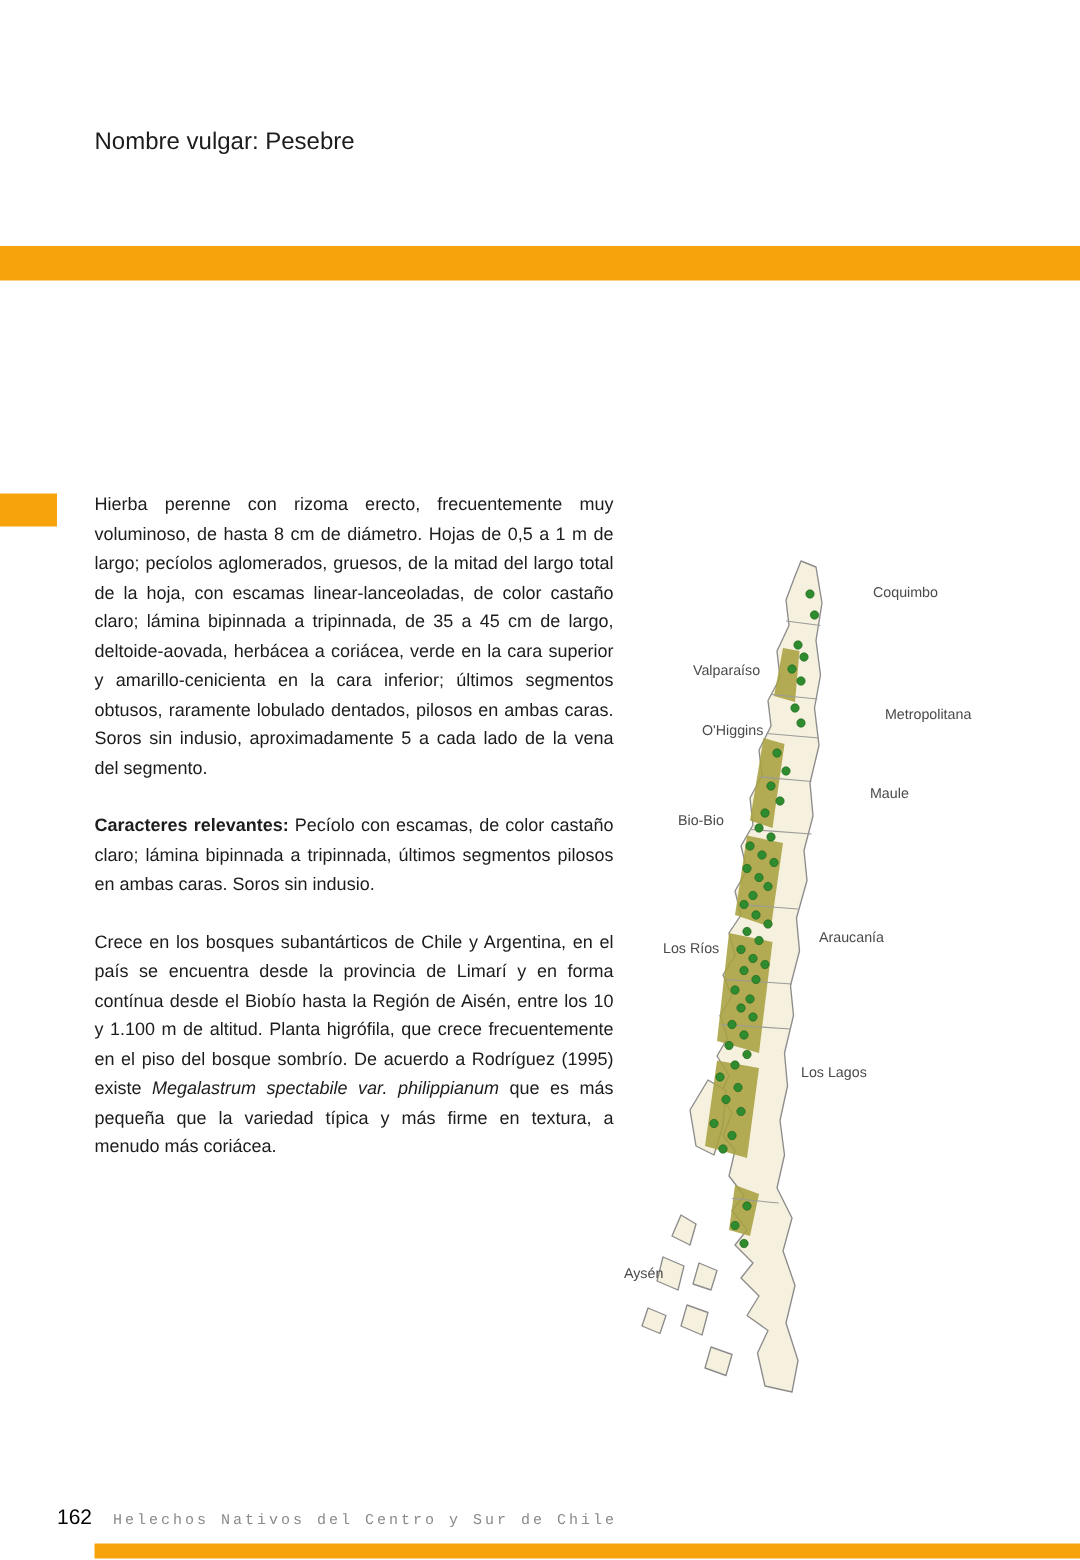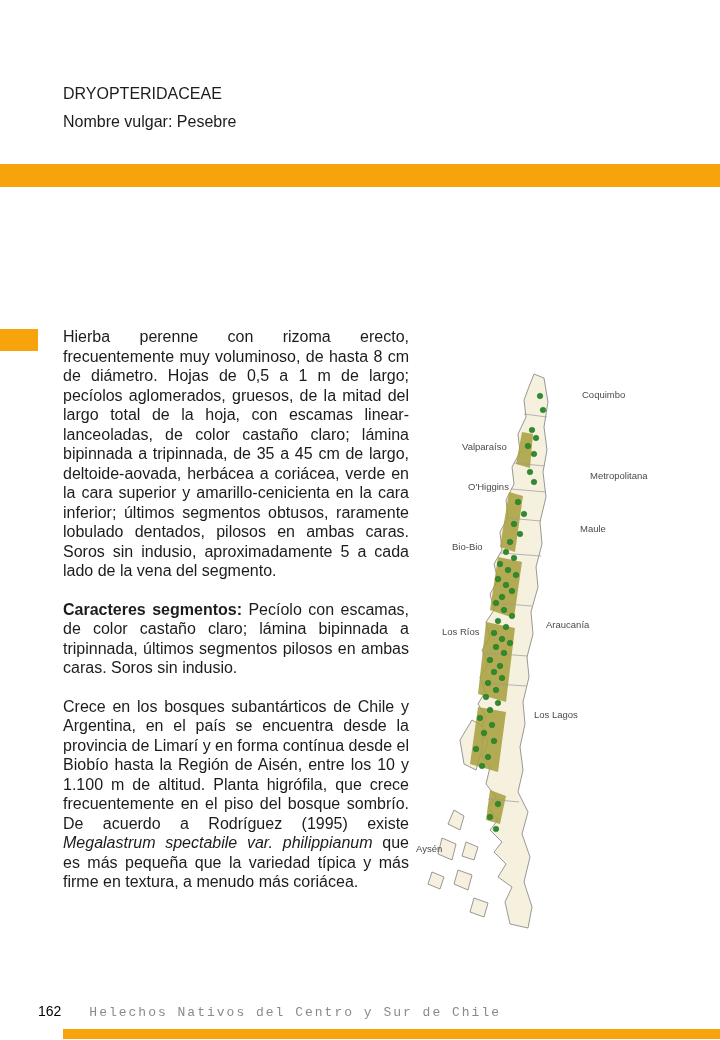--- a/index.html
+++ b/index.html
@@ -11,55 +11,54 @@
   .title-block{position:absolute;left:63px;top:76px;width:620px;}
   .title{font-size:25px;font-weight:bold;margin:0;line-height:1.1;letter-spacing:-0.2px;}
   .title .species{font-style:italic;}
   .family{font-size:16px;margin-top:9px;}
   .common{font-size:16px;margin-top:10px;}
   .band-top{position:absolute;left:0;top:164px;width:720px;height:23px;background:var(--accent);}
   .left-mark{position:absolute;left:0;top:329px;width:38px;height:22px;background:var(--accent);}
   
   .text-col{
     position:absolute;left:63px;top:327px;width:346px;
-    font-size:16px;line-height:19.5px;text-align:justify;
+    font-size:12px;line-height:19.5px;text-align:justify;
   }
   .text-col p{margin:0 0 19px 0;}
   .b{font-weight:bold;}
   .i{font-style:italic;}
   
   .map-wrap{position:absolute;left:410px;top:372px;width:300px;height:560px;text-align:right;}
   .land{fill:var(--map-land);stroke:var(--map-border);stroke-width:0.9;stroke-linejoin:round;}
   .dist{fill:var(--map-dist);opacity:0.88;}
   .region-line{stroke:#9a9a9a;stroke-width:0.7;fill:none;}
   .map-label{font-family:"Liberation Sans",sans-serif;font-size:9.5px;fill:#4a4a4a;}
   .dot{fill:var(--map-dot);stroke:#1d621d;stroke-width:0.4;}
   
   .footer{position:absolute;left:38px;top:1003px;width:640px;display:flex;align-items:baseline;}
   .page-num{font-size:14px;color:#000000;}
   .series{
     font-family:"Liberation Mono","DejaVu Sans Mono",monospace;
-    font-size:13px;color:#8a8a8a;letter-spacing:2px;margin-left:28px;text-align:center;
+    font-size:10px;color:#8a8a8a;letter-spacing:2px;margin-left:14px;text-align:center;
   }
   .band-bottom{position:absolute;left:63px;top:1029px;width:657px;height:10px;background:var(--accent);}
 </style>
 </head>
 <body>
 
 <div class="title-block">
-  <div class="family">DRYOPTERIDACEAE</div>
   <div class="common">Nombre vulgar: Pesebre</div>
 </div>
 
 <div class="band-top"></div>
 <div class="left-mark"></div>
 
 <div class="text-col">
   <p>Hierba perenne con rizoma erecto, frecuentemente muy voluminoso, de hasta 8 cm de diámetro. Hojas de 0,5 a 1 m de largo; pecíolos aglomerados, gruesos, de la mitad del largo total de la hoja, con escamas linear-lanceoladas, de color castaño claro; lámina bipinnada a tripinnada, de 35 a 45 cm de largo, deltoide-aovada, herbácea a coriácea, verde en la cara superior y amarillo-cenicienta en la cara inferior; últimos segmentos obtusos, raramente lobulado dentados, pilosos en ambas caras. Soros sin indusio, aproximadamente 5 a cada lado de la vena del segmento.</p>
-  <p><span class="b">Caracteres segmentos:</span><span> Pecíolo con escamas, de color castaño claro; lámina bipinnada a tripinnada, últimos segmentos pilosos en ambas caras. Soros sin indusio.</span></p>
+  <p><span class="b">Caracteres relevantes:</span><span> Pecíolo con escamas, de color castaño claro; lámina bipinnada a tripinnada, últimos segmentos pilosos en ambas caras. Soros sin indusio.</span></p>
   <p><span>Crece en los bosques subantárticos de Chile y Argentina, en el país se encuentra desde la provincia de Limarí y en forma contínua desde el Biobío hasta la Región de Aisén, entre los 10 y 1.100 m de altitud. Planta higrófila, que crece frecuentemente en el piso del bosque sombrío. De acuerdo a Rodríguez (1995) existe </span><span class="i">Megalastrum spectabile var. philippianum</span><span> que es más pequeña que la variedad típica y más firme en textura, a menudo más coriácea.</span></p>
 </div>
 
 <div class="map-wrap">
   <svg id="map-svg" viewBox="0 0 300 560" width="300" height="560">
 
     <path class="land" d="M124,2 L134,6 L138,30 L134,55 L137,78 L133,100 L136,125 L130,150 L132,172 L126,195 L128,215 L121,240 L123,262 L117,285 L119,305 L113,330 L115,352 L110,375 L113,398 L108,420 L118,440 L112,462 L120,485 L114,510 L122,535 L118,556 L100,552 L95,530 L102,515 L88,505 L96,492 L84,480 L92,470 L80,458 L88,448 L78,435 L86,425 L76,412 L80,395 L72,385 L78,370 L70,358 L76,345 L68,332 L75,320 L70,305 L78,292 L72,278 L80,265 L76,250 L84,238 L80,222 L88,208 L84,192 L92,178 L90,160 L98,145 L96,128 L104,112 L102,95 L110,80 L108,62 L116,45 L114,28 L120,12 Z"></path>
 
     <path class="land" d="M62,348 L74,355 L72,378 L66,398 L54,392 L50,368 Z"></path>
     <path class="land" d="M44,438 L54,444 L50,458 L38,452 Z"></path>

